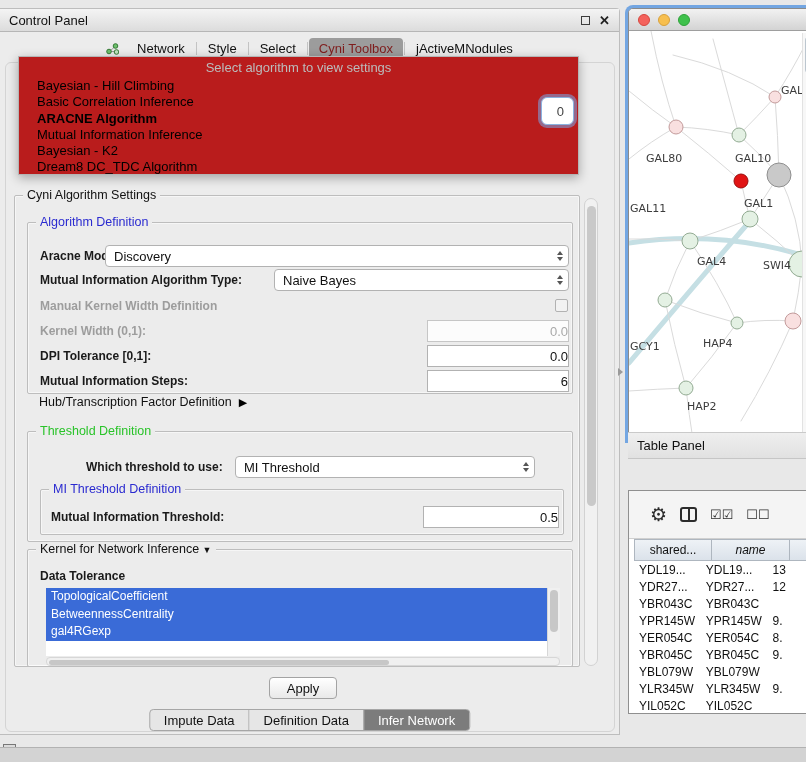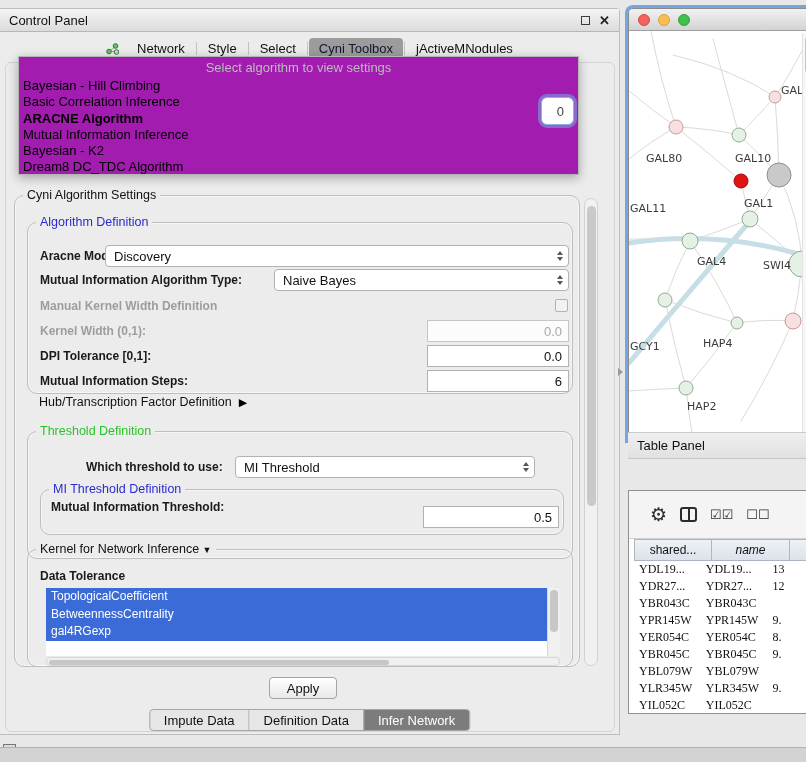--- a/index.html
+++ b/index.html
@@ -7,68 +7,68 @@
   body{position:relative;overflow:hidden;background:#e8e8e8;font-family:"Liberation Sans",sans-serif;color:#111;}
 
   
   #control-panel{position:absolute;left:0;top:8px;width:620px;height:727px;background:#ececec;border:1px solid #bdbdbd;border-left:none;border-radius:0 4px 0 0;}
   #cp-titlebar{position:absolute;left:0;top:0;width:100%;height:23px;background:linear-gradient(#f4f4f4,#dcdcdc);border-bottom:1px solid #b6b6b6;display:flex;align-items:center;padding:0 9px;font-size:13px;}
   #cp-winbtns{margin-left:auto;display:flex;align-items:center;gap:9px;}
   #cp-float{width:9px;height:9px;border:1.5px solid #3c3c3c;display:inline-block;}
   #cp-close{font-size:13px;font-weight:bold;color:#222;line-height:1;}
   #cp-tabs{position:absolute;left:0;top:27px;width:100%;height:25px;display:flex;justify-content:center;align-items:center;font-size:13px;}
   .cp-tab{display:flex;align-items:center;gap:18px;padding:3px 10px;border-radius:4px;color:#111;white-space:nowrap;}
-  .cp-tab.active{background:#9c9c9c;color:#0f172a;}
+  .cp-tab.active{background:#9c9c9c;color:#7f1d1d;}
   .tab-sep{width:1px;height:13px;background:#c3c3c3;margin:0 1px;}
   .tab-ic{display:flex;align-items:center;}
   #cp-inner{position:absolute;left:5px;top:53px;width:610px;height:670px;border:1px solid #d4d4d4;border-radius:6px;}
 
   
-  .group{position:absolute;border:1px solid #bdbdbd;border-radius:10px;box-shadow:inset 0 0 0 1px rgba(255,255,255,.55);}
+  .group{position:absolute;border:1px solid #bdbdbd;border-radius:2px;box-shadow:inset 0 0 0 1px rgba(255,255,255,.55);}
   .gtitle{position:absolute;top:-8px;left:8px;background:#ececec;padding:0 4px;font-size:12.5px;color:#111;white-space:nowrap;}
   .gtitle.blue{color:#2a2ad0;}
   .gtitle.green{color:#29c329;}
   .flabel{position:absolute;font-size:12px;font-weight:bold;height:14px;line-height:14px;white-space:nowrap;color:#1a1a1a;}
   .flabel.disabled{color:#9d9d9d;}
   .combo{position:absolute;height:22px;background:#fff;border:1px solid #b2b2b2;border-radius:4px;display:flex;align-items:center;font-size:13px;padding-left:8px;}
   .combo .arrows{margin-left:auto;width:17px;display:flex;flex-direction:column;align-items:center;justify-content:center;gap:2px;}
   .tri-up{width:0;height:0;border-left:3.5px solid transparent;border-right:3.5px solid transparent;border-bottom:4px solid #555;}
   .tri-down{width:0;height:0;border-left:3.5px solid transparent;border-right:3.5px solid transparent;border-top:4px solid #555;}
-  .tinput{position:absolute;height:22px;background:#fff;border:1px solid #b2b2b2;font-size:13px;display:flex;align-items:center;justify-content:flex-end;padding-right:6px;}
+  .tinput{position:absolute;height:22px;background:#fff;border:1px solid #b2b2b2;font-size:13px;display:flex;align-items:center;justify-content:flex-end;}
   .tinput.disabled{color:#a9a9a9;background:#fcfcfc;border-color:#c6c6c6;}
   .checkbox{position:absolute;width:13px;height:13px;border:1px solid #b2b2b2;background:#f2f2f2;border-radius:2px;}
 
   #settings-group{left:14px;top:186px;width:566px;height:472px;}
   #alg-group{left:12px;top:26px;width:546px;height:172px;}
   #hub-row{position:absolute;left:24px;top:199px;display:flex;align-items:center;gap:7px;font-size:12.5px;}
   #hub-row .tri-glyph{font-size:11px;color:#000;}
-  #thr-group{left:12px;top:235px;width:546px;height:128px;}
+  #thr-group{left:12px;top:235px;width:546px;height:111px;}
   #mi-subgroup{left:12px;top:57px;width:524px;height:46px;}
   #src-group{left:12px;top:353px;width:546px;height:118px;}
   #src-title-tri{font-size:9px;}
   #attr-list{position:absolute;left:18px;top:38px;width:514px;height:68px;background:#fff;overflow:hidden;}
   .attr-item{height:17.5px;line-height:17.5px;width:501px;background:#3a6bd7;color:#fff;font-size:12px;padding-left:5px;white-space:nowrap;}
   #attr-vscroll{position:absolute;left:519px;top:38px;width:13px;height:68px;background:#f0f0f0;border-left:1px solid #d7d7d7;}
   #attr-vscroll .vthumb{position:absolute;left:2px;top:2px;width:8px;height:42px;background:#c7c7c7;border-radius:4px;}
   #attr-hscroll{position:absolute;left:18px;top:107px;width:514px;height:9px;background:#f0f0f0;border:1px solid #d7d7d7;border-radius:4px;}
   #attr-hscroll .hthumb{position:absolute;left:2px;top:1.5px;width:340px;height:5px;background:#c7c7c7;border-radius:3px;}
 
   #settings-scrollbar{position:absolute;left:584px;top:189px;width:14px;height:468px;background:#f1f1f1;border:1px solid #d2d2d2;border-radius:7px;}
   #settings-scrollbar .sthumb{position:absolute;left:2px;top:7px;width:9px;height:300px;background:#c9c9c9;border-radius:5px;}
 
   #apply-btn{position:absolute;left:269px;top:668px;width:68px;height:22px;border:1px solid #a3a3a3;border-radius:4px;background:linear-gradient(#ffffff,#e9e9e9);font-size:13px;font-family:inherit;color:#111;}
   #bottom-tabs{position:absolute;top:700px;left:50%;transform:translateX(-50%);display:flex;height:22px;border:1px solid #a6a6a6;border-radius:4px;overflow:hidden;background:#e6e6e6;font-size:13px;}
   #bottom-tabs .seg{display:flex;align-items:center;padding:0 14px;border-left:1px solid #b5b5b5;white-space:nowrap;}
   #bottom-tabs .seg:first-child{border-left:none;}
   #bottom-tabs .seg.active{background:#7c7c7c;color:#fff;}
 
   
-  #algo-popup{position:absolute;left:18px;top:47px;width:561px;height:119px;background:#a21caf;border:1px solid #b5b5b5;box-shadow:0 3px 10px rgba(0,0,0,.30);z-index:30;font-size:13px;overflow:hidden;}
+  #algo-popup{position:absolute;left:18px;top:47px;width:561px;height:119px;background:#b91c1c;border:1px solid #b5b5b5;box-shadow:0 3px 10px rgba(0,0,0,.30);z-index:30;font-size:13px;overflow:hidden;}
   #popup-placeholder{height:21px;display:flex;align-items:center;justify-content:center;color:#bcbcbc;}
-  .popup-item{height:16.3px;line-height:16.3px;padding-left:4px;color:#000;white-space:nowrap;}
+  .popup-item{height:16.3px;line-height:16.3px;padding-left:18px;color:#000;white-space:nowrap;}
   .popup-item.bold{font-weight:bold;}
   #ghost-spinner{position:absolute;left:541px;top:88px;width:33px;height:28px;background:#fff;border:1px solid #8ab2e0;border-radius:6px;box-shadow:0 0 0 3px rgba(120,170,235,.55);z-index:40;display:flex;align-items:center;justify-content:flex-end;padding-right:9px;font-size:13px;color:#444;}
 
   
   #net-window{position:absolute;left:628px;top:8px;width:188px;height:432px;background:#fff;border:1px solid #8a8a8a;border-radius:5px 5px 0 0;box-shadow:0 0 0 3px #73a6e2;}
   #net-titlebar{position:absolute;left:0;top:0;right:0;height:22px;background:linear-gradient(#f2f2f2,#d3d3d3);border-bottom:1px solid #9e9e9e;border-radius:4px 4px 0 0;display:flex;align-items:center;gap:8px;padding-left:9px;}
   .tl{width:12px;height:12px;border-radius:50%;border:1px solid;}
   .tl.red{background:#f4625c;border-color:#d6473f;}
   .tl.yellow{background:#f7bf4f;border-color:#d8a13c;}
   .tl.green{background:#3fc14c;border-color:#2fa23a;}
@@ -83,21 +83,21 @@
   .gear{font-size:19px;color:#2b2b2b;line-height:1;}
   .col-icon{width:17px;height:15px;border:2px solid #2b2b2b;border-radius:3px;position:relative;display:inline-block;}
   .col-icon::before{content:"";position:absolute;left:5.5px;top:0;bottom:0;width:2px;background:#2b2b2b;}
   .chk{font-size:13px;color:#2b2b2b;line-height:1;}
   #table-head{position:absolute;left:5px;top:48px;display:flex;height:22px;}
   .th{background:linear-gradient(#eef2f6,#dbe2ea);border:1px solid #aeb6bf;border-left:none;display:flex;align-items:center;justify-content:center;font-size:12px;}
   .th:first-child{border-left:1px solid #aeb6bf;}
   .th.c1{width:78px;}.th.c2{width:78px;font-style:italic;}.th.c3{width:60px;}
   #table-rows{position:absolute;left:5px;top:70px;right:0;bottom:0;font-size:12px;overflow:hidden;}
   .trow{display:flex;height:17px;align-items:center;background:#fff;}
-  .td{padding-left:5px;white-space:nowrap;overflow:hidden;font-family:Liberation Serif, serif;}
+  .td{padding-left:5px;white-space:nowrap;overflow:hidden;}
   .td.c1{width:78px;}.td.c2{width:78px;}.td.c3{width:60px;}
 
   
   #splitter-mark{position:absolute;left:618px;top:368px;width:0;height:0;border-top:4px solid transparent;border-bottom:4px solid transparent;border-left:5px solid #9a9a9a;}
   #dock-icon{position:absolute;left:3px;top:744px;width:13px;height:12px;border:1px solid #777;background:#dcdcdc;}
   #dock-icon::after{content:"";position:absolute;left:1px;bottom:1px;width:5px;height:4px;background:#9a9a9a;}
   #bottom-strip{position:absolute;left:0;top:747px;width:100%;height:15px;background:#d3d3d3;border-top:1px solid #b2b2b2;}
 </style>
 </head>
 <body>
@@ -197,21 +197,21 @@
       <div class="combo" style="left:207px;top:24px;width:300px">
         <span>MI Threshold</span>
         <span class="arrows">
             <span class="tri-up"></span>
             <span class="tri-down"></span>
           </span>
       </div>
 
       <div id="mi-subgroup" class="group">
         <span class="gtitle blue">MI Threshold Definition</span>
-        <span class="flabel" style="left:10px;top:10px">Mutual Information Threshold:</span>
+        <span class="flabel" style="left:10px;top:20px">Mutual Information Threshold:</span>
         <div class="tinput" style="left:382px;top:16px;width:136px">
           <span>0.5</span>
         </div>
       </div>
     </div>
 
     <div id="src-group" class="group">
       <span class="gtitle">
         <span>Kernel for Network Inference</span>
         <span id="src-title-tri">▼</span>

